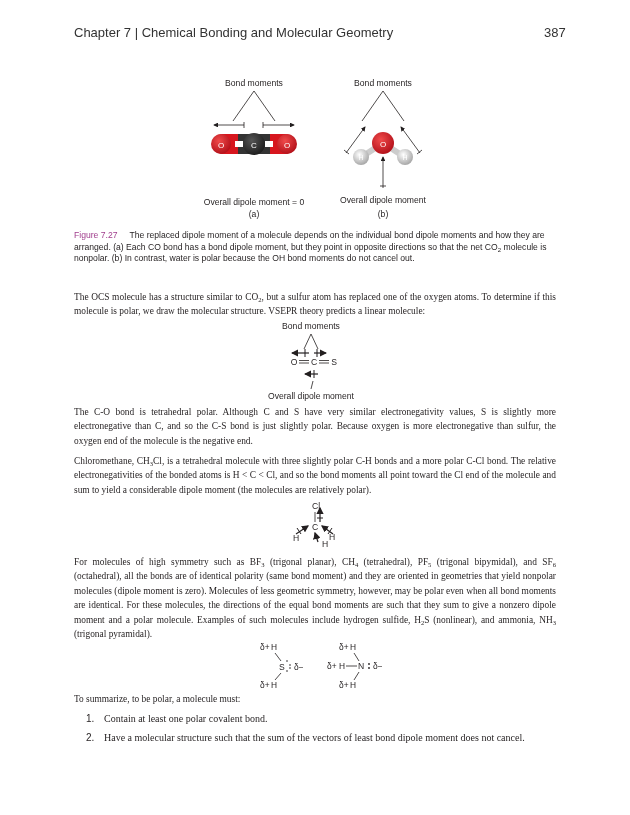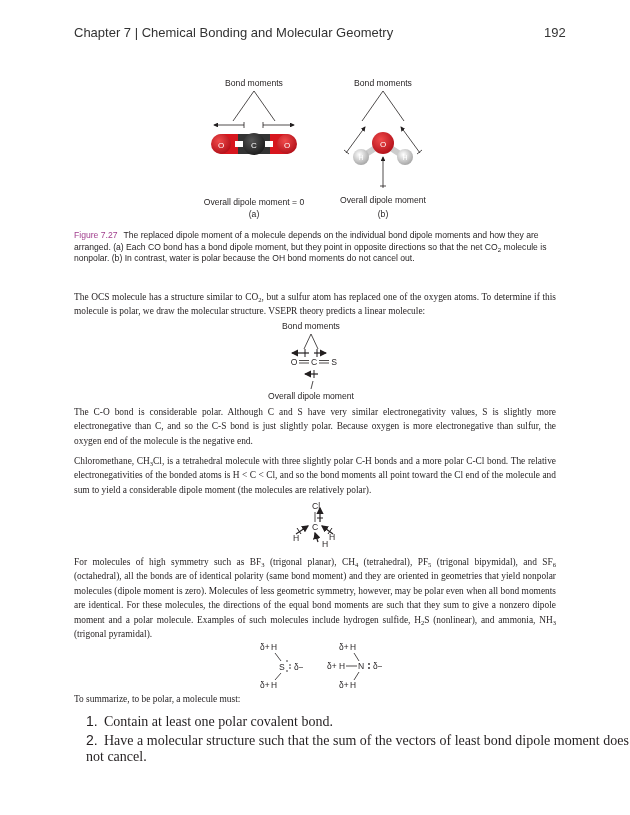--- a/index.html
+++ b/index.html
@@ -2,32 +2,32 @@
 <html><head>
 <meta charset="utf-8">
 <style>
   html, body { margin:0; padding:0; background:#ffffff; }
   body { width:630px; height:815px; position:relative; overflow:hidden; color:#231f20; }
   .hdr { position:absolute; top:25px; font-family:"Liberation Sans", sans-serif; font-size:13px; color:#333; }
   .hdr-left { left:74px; }
   .hdr-right { left:544px; }
   .fig { position:absolute; left:0; top:0; }
   .caption { position:absolute; left:74px; top:230px; width:490px; font-family:"Liberation Sans", sans-serif; font-size:8.6px; line-height:11.6px; color:#231f20; }
-  .caption .figlabel { color:#a03d8c; margin-right:6px; }
+  .caption .figlabel { color:#a03d8c; margin-right:12px; }
   .para { position:absolute; left:74px; width:482px; font-family:"Liberation Serif", serif; font-size:9.4px; line-height:14.4px; text-align:justify; color:#231f20; margin:0; }
   sub { font-size:70%; vertical-align:-2px; line-height:0; }
-  .list { position:absolute; left:86px; font-family:"Liberation Serif", serif; font-size:14px; color:#231f20; }
+  .list { position:absolute; left:86px; font-family:"Liberation Serif", serif; font-size:10px; color:#231f20; }
   .list .num { font-family:"Liberation Sans", sans-serif; display:inline-block; width:18px; }
   svg text { font-family:"Liberation Sans", sans-serif; fill:#231f20; }
 </style>
 </head>
 <body>
 
 <div class="hdr hdr-left">Chapter 7 | Chemical Bonding and Molecular Geometry</div>
-<div class="hdr hdr-right">192</div>
+<div class="hdr hdr-right">387</div>
 
 <svg class="fig" width="630" height="230">
   <defs>
     <marker id="ah" markerWidth="6" markerHeight="6" refX="5" refY="3" orient="auto">
       <path d="M0,0 L6,3 L0,6 z" fill="#231f20"></path>
     </marker>
     <radialGradient id="gO" cx="40%" cy="35%" r="65%">
       <stop offset="0%" stop-color="#f04b4b"></stop>
         <stop offset="100%" stop-color="#b5121b"></stop>
     </radialGradient>
@@ -103,21 +103,21 @@
   <text x="314" y="47" font-size="8.6" text-anchor="middle">C</text>
   <line x1="319" y1="42.5" x2="329" y2="42.5" stroke="#231f20" stroke-width="0.8"></line>
   <line x1="319" y1="45" x2="329" y2="45" stroke="#231f20" stroke-width="0.8"></line>
   <text x="334" y="47" font-size="8.6" text-anchor="middle">S</text>
   <line x1="318" y1="56" x2="305" y2="56" stroke="#231f20" stroke-width="1.2" marker-end="url(#ah)"></line>
   <line x1="314" y1="52" x2="314" y2="60" stroke="#231f20" stroke-width="1"></line>
   <line x1="313" y1="63" x2="311" y2="71" stroke="#231f20" stroke-width="0.8"></line>
   <text x="311" y="81" font-size="8.6" text-anchor="middle">Overall dipole moment</text>
 </svg>
 
-<p class="para" style="top:405px;">The C-O bond is considerable polar. Although C and S have very similar electronegativity values, S is slightly more electronegative than C, and so the C-S bond is just slightly polar. Because oxygen is more electronegative than sulfur, the oxygen end of the molecule is the negative end.</p>
+<p class="para" style="top:405px;">The C-O bond is tetrahedral polar. Although C and S have very similar electronegativity values, S is slightly more electronegative than C, and so the C-S bond is just slightly polar. Because oxygen is more electronegative than sulfur, the oxygen end of the molecule is the negative end.</p>
 
 <p class="para" style="top:454px;"><span>Chloromethane, CH</span><sub>3</sub><span>Cl, is a tetrahedral molecule with three slightly polar C-H bonds and a more polar C-Cl bond. The relative electronegativities of the bonded atoms is H &lt; C &lt; Cl, and so the bond moments all point toward the Cl end of the molecule and sum to yield a considerable dipole moment (the molecules are relatively polar).</span></p>
 
 <svg class="fig" style="top:496px;" width="630" height="56">
   <text x="316" y="13" font-size="8.6" text-anchor="middle">Cl</text>
   <line x1="315" y1="16" x2="315" y2="26" stroke="#231f20" stroke-width="0.8"></line>
   <line x1="320" y1="26" x2="320" y2="12" stroke="#231f20" stroke-width="1.2" marker-end="url(#ah)"></line>
   <line x1="317" y1="22" x2="323" y2="22" stroke="#231f20" stroke-width="1"></line>
   <text x="315" y="34" font-size="8.6" text-anchor="middle">C</text>
   <line x1="296" y1="38" x2="308" y2="30" stroke="#231f20" stroke-width="1.2" marker-end="url(#ah)"></line>

